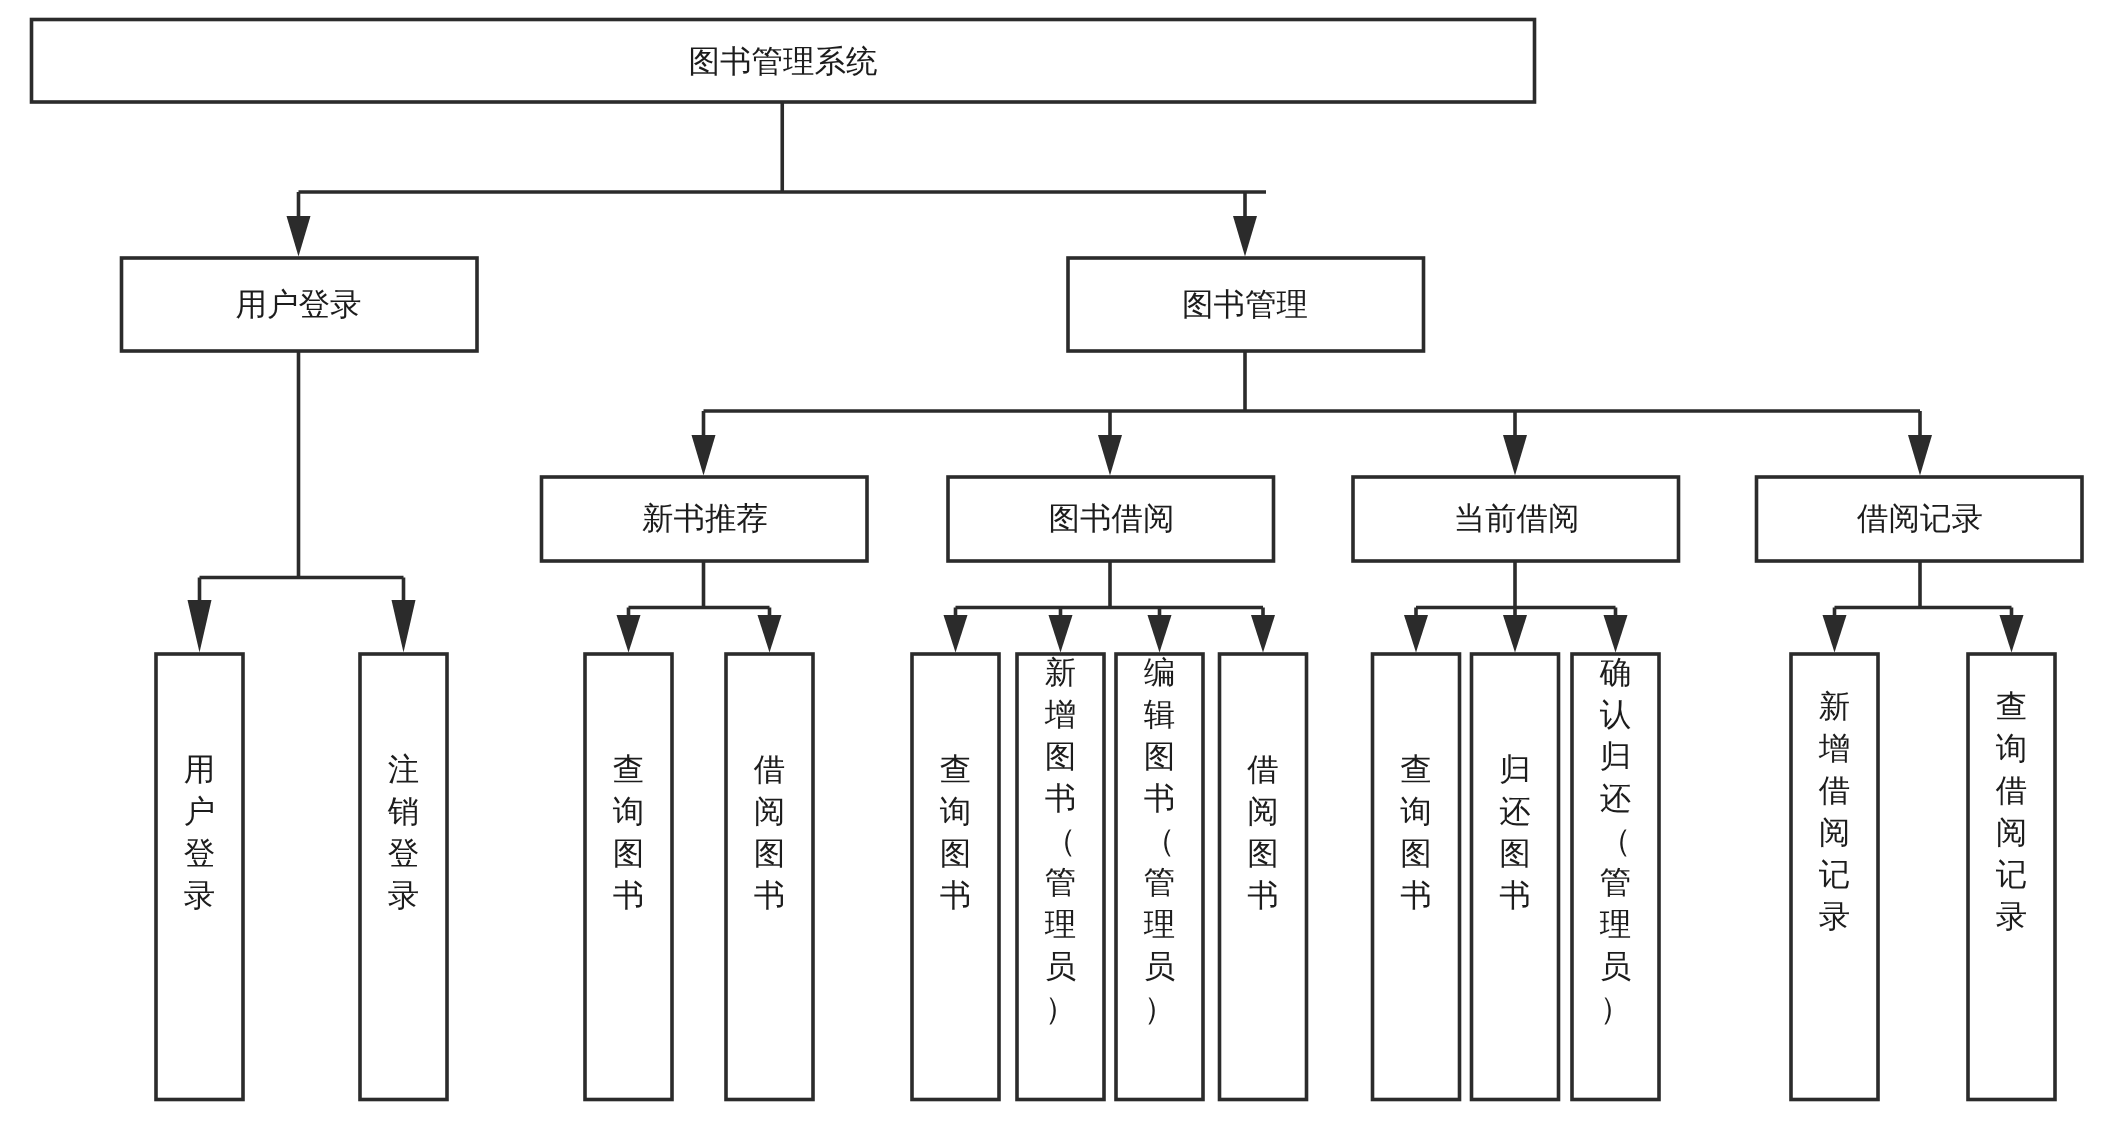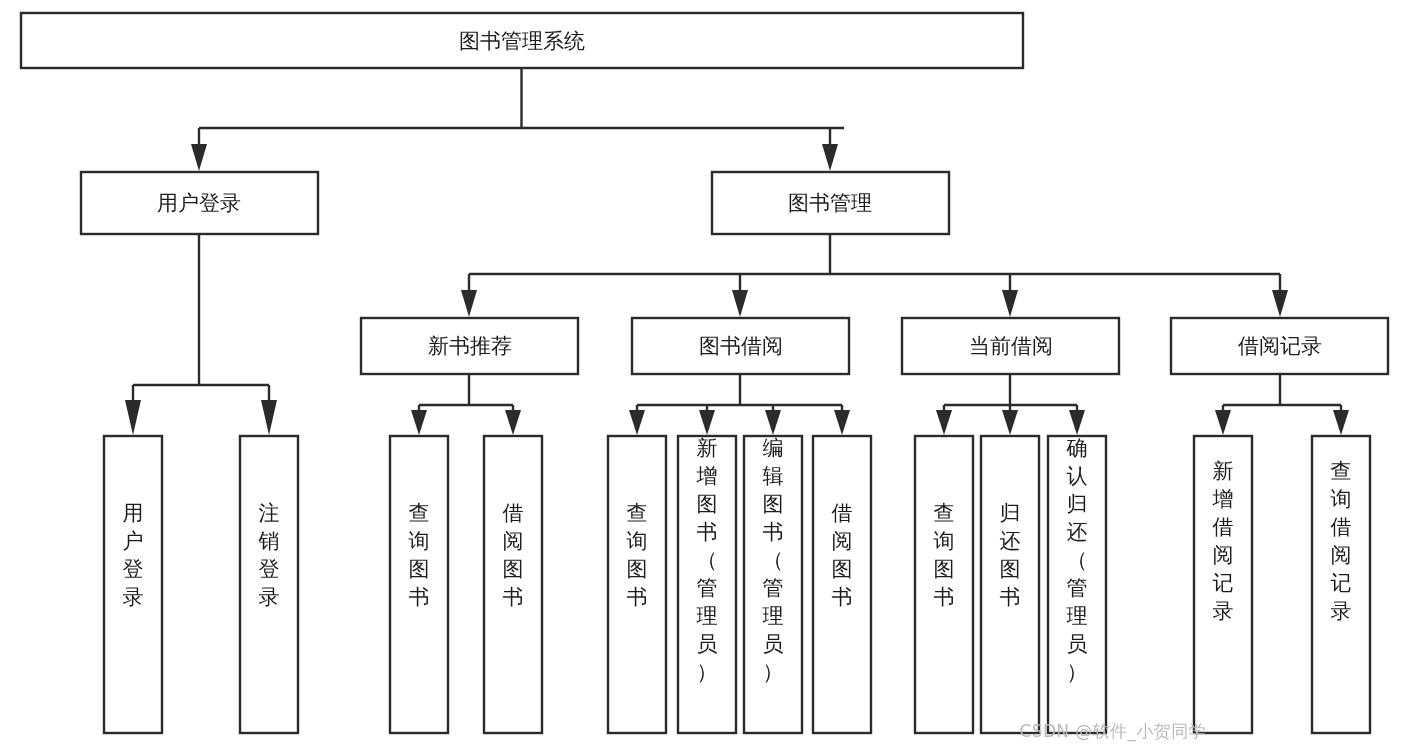--- a/index.html
+++ b/index.html
@@ -233,14 +233,13 @@
       <rect class="node-box" x="1194" y="436" width="58" height="297"></rect>
       <text class="node-label-v" x="1223" y="478"><tspan x="1223" dy="0">新</tspan><tspan x="1223" dy="28">增</tspan><tspan x="1223" dy="28">借</tspan><tspan x="1223" dy="28">阅</tspan><tspan x="1223" dy="28">记</tspan><tspan x="1223" dy="28">录</tspan></text>
     </g>
     <g>
       <rect class="node-box" x="1312" y="436" width="58" height="297"></rect>
       <text class="node-label-v" x="1341" y="478"><tspan x="1341" dy="0">查</tspan><tspan x="1341" dy="28">询</tspan><tspan x="1341" dy="28">借</tspan><tspan x="1341" dy="28">阅</tspan><tspan x="1341" dy="28">记</tspan><tspan x="1341" dy="28">录</tspan></text>
     </g>
 
   </svg>
 
-  <div class="watermark">CSDN @软件_小贺同学</div>
 </div>
 
 </body></html>

